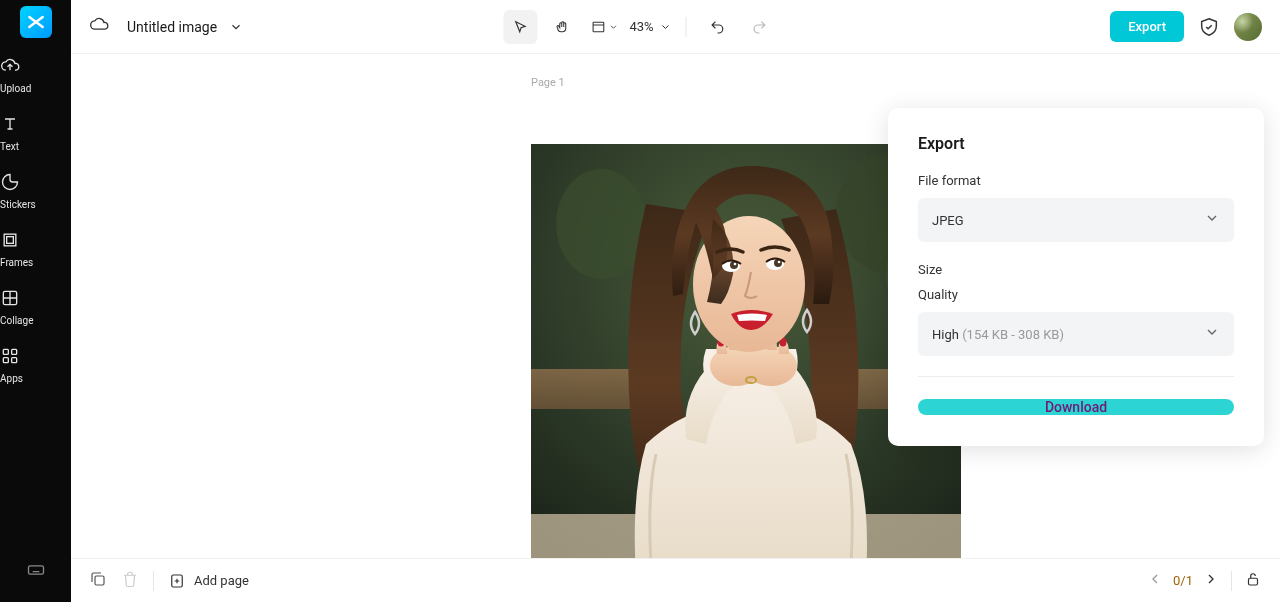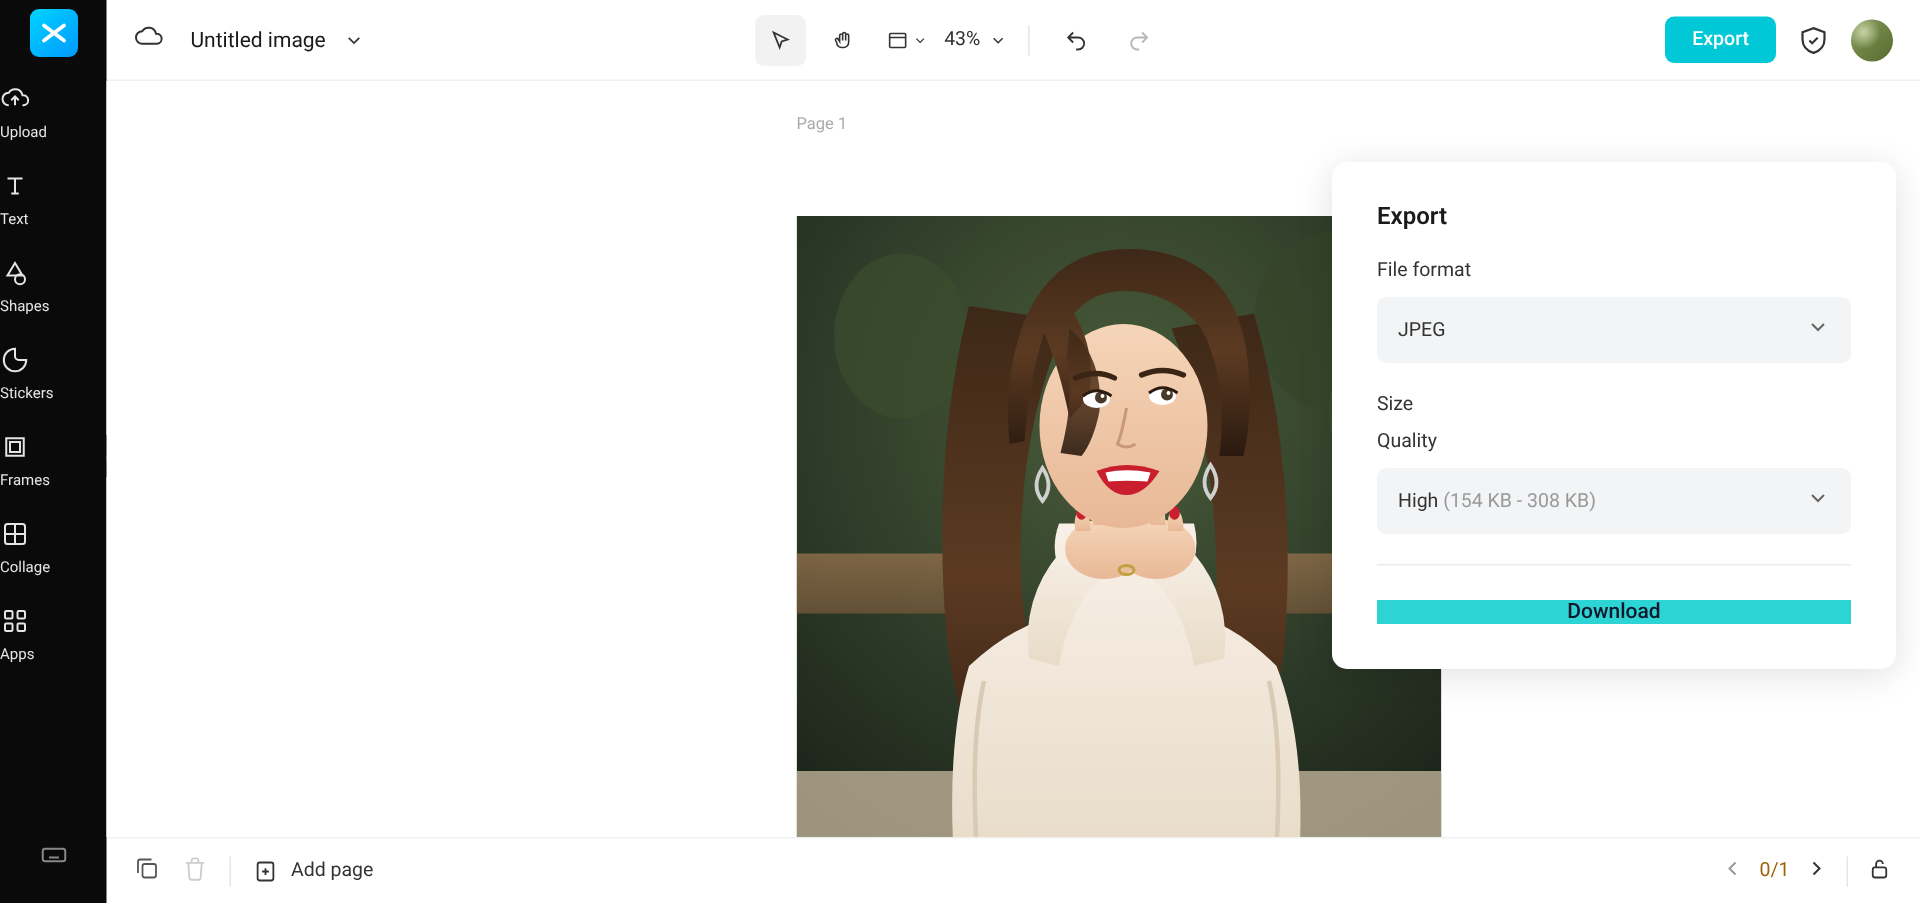--- a/index.html
+++ b/index.html
@@ -33,21 +33,21 @@
 .canvas-img{position:absolute;left:460px;top:90px;width:430px;height:430px;overflow:hidden}
 .canvas-img svg{width:100%;height:100%;display:block}
 .export-panel{position:absolute;right:16px;top:54px;width:376px;background:#fff;border-radius:10px;box-shadow:0 4px 24px rgba(0,0,0,0.12);padding:26px 30px 30px}
 .panel-title{font-size:16px;font-weight:600;color:#1a1a1a;margin-bottom:20px}
 .field-label{font-size:13px;color:#333;margin-bottom:10px}
 .select-box{background:#f3f4f5;border-radius:6px;padding:12px 14px;display:flex;align-items:center;justify-content:space-between;cursor:pointer;margin-bottom:20px}
 .select-val{font-size:13px;color:#333}
 .select-val .hint{color:#999}
 .chevron{color:#666}
 .panel-divider{height:1px;background:#ececec;margin:0 0 20px}
-.download-btn{width:100%;background:#2dd4d4;color:#0f172a;border:none;border-radius:0;font-size:14px;font-weight:500;cursor:pointer}
+.download-btn{width:100%;background:#2dd4d4;color:#701a75;border:none;border-radius:16px;font-size:14px;font-weight:500;cursor:pointer}
 .bottom-bar{height:44px;display:flex;align-items:center;padding:11px 18px;border-top:1px solid #f0f0f0}
 .bb-left{display:flex;align-items:center;gap:14px}
 .bb-icon{color:#555;cursor:pointer}
 .bb-icon.muted{color:#ccc}
 .bb-sep{width:1px;height:20px;background:#e5e5e5}
 .add-page{display:flex;align-items:center;gap:8px;cursor:pointer;font-size:13px;color:#333}
 .bb-right{margin-left:auto;display:flex;align-items:center;gap:12px}
 .page-nav{display:flex;align-items:center;gap:10px}
 .page-nav-btn{color:#999;cursor:pointer}
 .page-nav-btn.active{color:#333}
@@ -72,29 +72,20 @@
       </span>
     <span class="side-label">Upload</span>
   </div>
   <div class="side-item">
     <span class="icon">
         <svg viewBox="0 0 24 24" width="20" height="20" fill="none" stroke="#e5e5e5" stroke-width="1.6">
           <path d="M6 6h12M12 6v12M9 18h6"></path>
         </svg>
       </span>
     <span class="side-label">Text</span>
-  </div>
-  <div class="side-item">
-    <span class="icon">
-        <svg viewBox="0 0 24 24" width="20" height="20" fill="none" stroke="#e5e5e5" stroke-width="1.6">
-          <path d="M12 4l6 10H6z"></path>
-          <circle cx="16" cy="17" r="4"></circle>
-        </svg>
-      </span>
-    <span class="side-label">Shapes</span>
   </div>
   <div class="side-item">
     <span class="icon">
         <svg viewBox="0 0 24 24" width="20" height="20" fill="none" stroke="#e5e5e5" stroke-width="1.6">
           <path d="M12 3a9 9 0 1 0 9 9h-6a3 3 0 0 1-3-3V3z"></path>
         </svg>
       </span>
     <span class="side-label">Stickers</span>
   </div>
   <div class="side-item">

